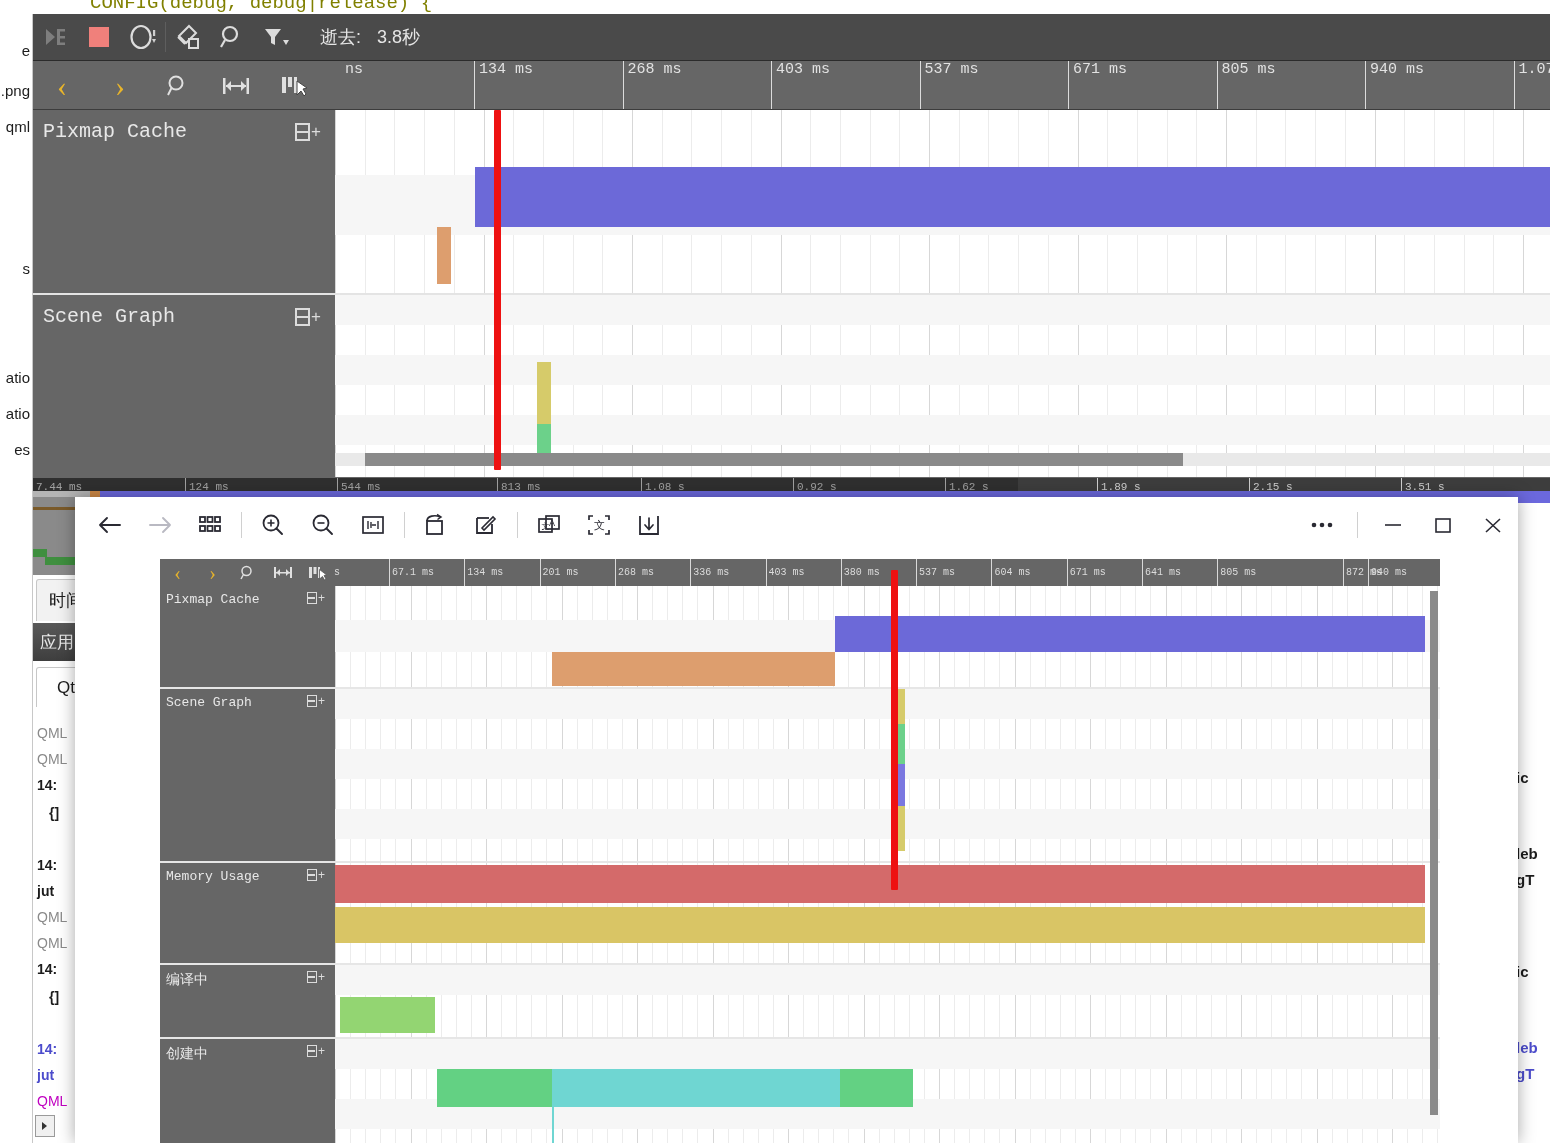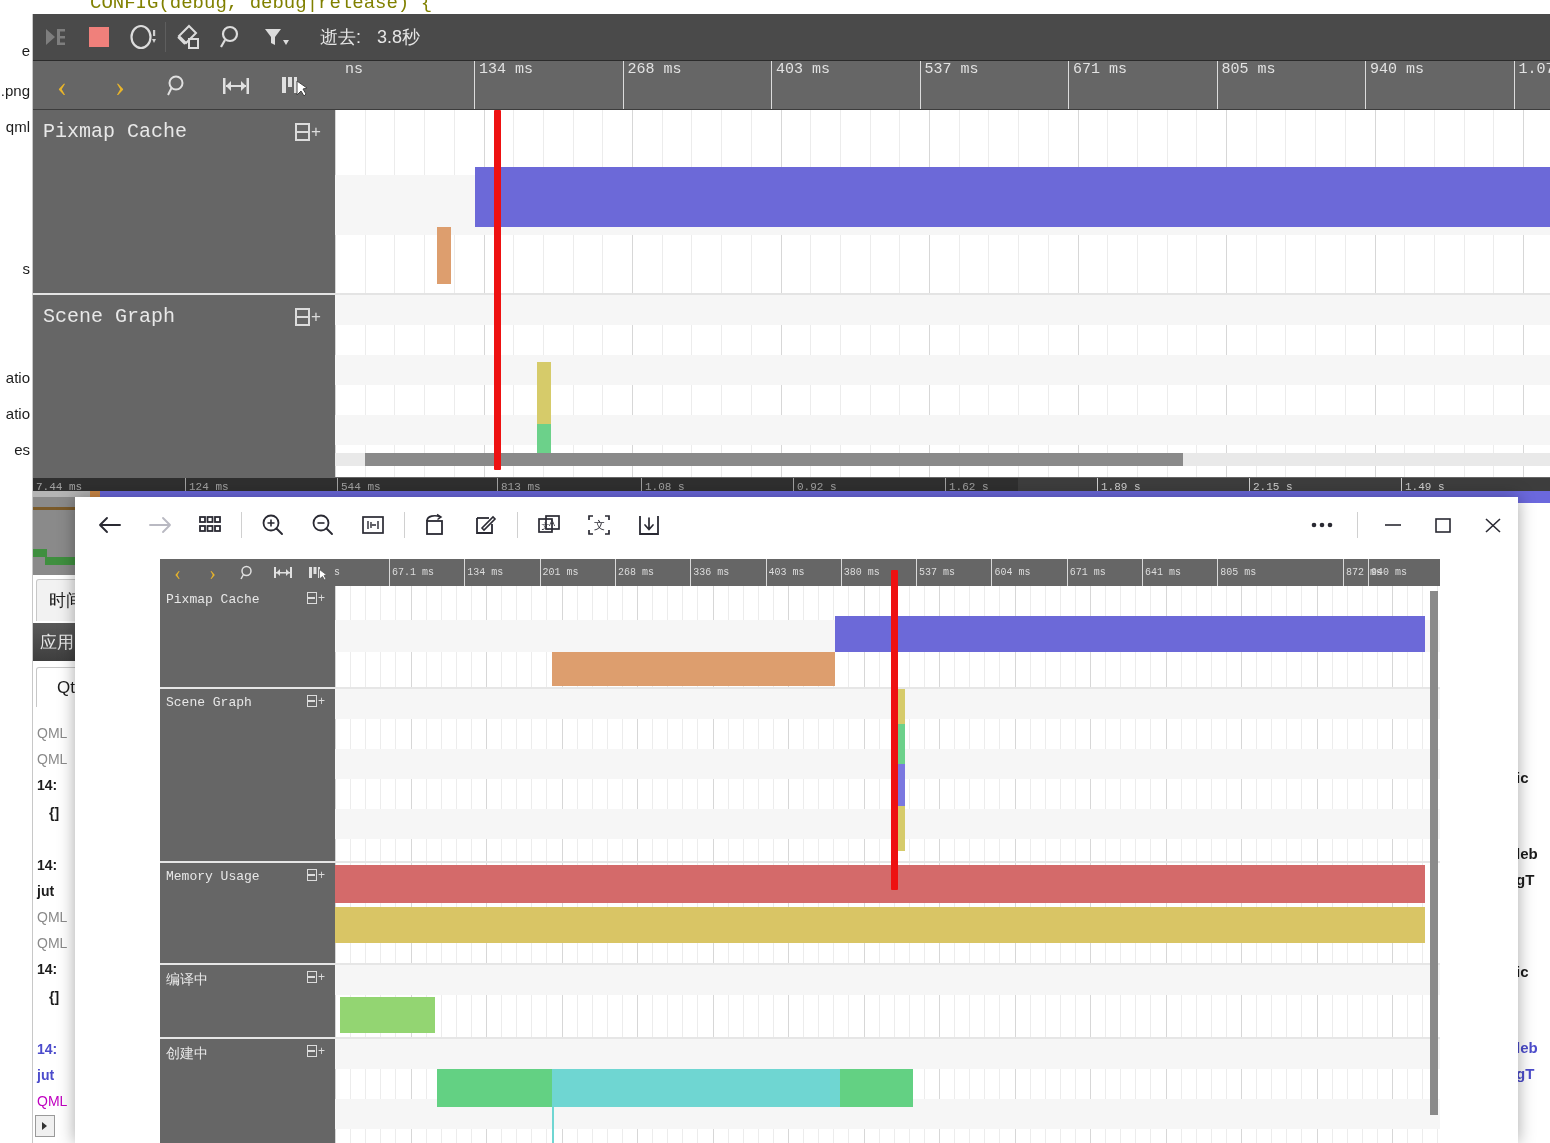--- a/index.html
+++ b/index.html
@@ -468,21 +468,21 @@
     <div id="ovTicks">
         <div class="lbl" style="left: 0px; border-left: none;">7.44 ms</div>
         <div class="lbl" style="left: 152px;">124 ms</div>
         <div class="lbl" style="left: 304px;">544 ms</div>
         <div class="lbl" style="left: 456px; margin-left: 8px;">813 ms</div>
         <div class="lbl" style="left: 608px;">1.08 s</div>
         <div class="lbl" style="left: 760px;">0.92 s</div>
         <div class="lbl" style="left: 912px;">1.62 s</div>
         <div class="lbl" style="left: 1064px;">1.89 s</div>
         <div class="lbl" style="left: 1216px;">2.15 s</div>
-        <div class="lbl" style="left: 1368px;">1.49 s</div>
+        <div class="lbl" style="left: 1368px;">3.51 s</div>
       </div>
     <div class="dim" style="width:985px"></div>
   </div>
   <div class="overview-strip">
     <div class="ov-handle" style="left:0;width:57px;background:#b5b5b5;"></div>
     <div class="ov-handle" style="left:57px;width:10px;background:#d08a46;"></div>
   </div>
 
   <div class="bottom-left-panel">
     <div style="position:absolute;left:0;top:0;width:44px;height:78px;background:#8a8a8a;"></div>

